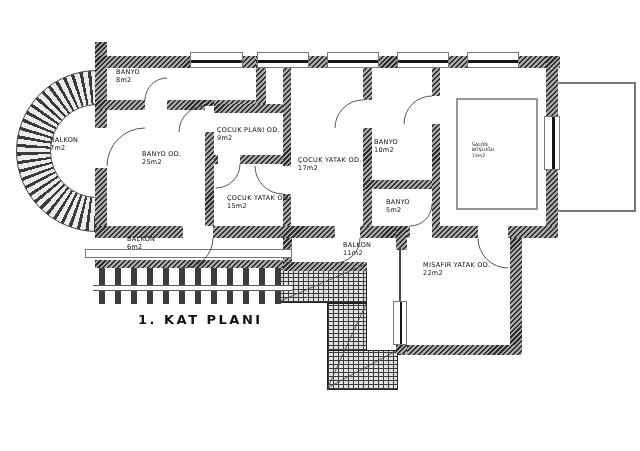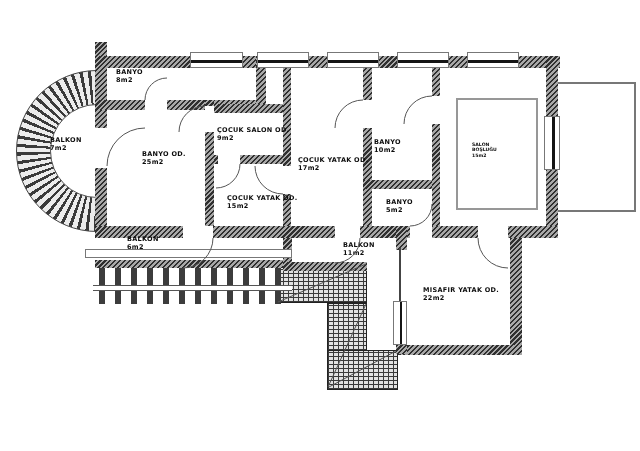--- a/index.html
+++ b/index.html
@@ -21,21 +21,21 @@
   .window-v{position:absolute;box-sizing:border-box;border:1px solid #777;
           background:linear-gradient(90deg,#ffffff 0 52%,#151515 52% 70%,#ffffff 70%);}
   .thinrect{position:absolute;box-sizing:border-box;border:1px solid #777;background:#fff;}
   .gap{position:absolute;background:#ffffff;}
   .ring{position:absolute;border-radius:50%;border:1px solid #444;
         background:repeating-conic-gradient(#3a3a3a 0deg 2.4deg,#ececec 2.4deg 6.2deg);}
   .ring-inner{position:absolute;border-radius:50%;background:#ffffff;border:1px solid #555;}
   .innerbox{position:absolute;box-sizing:border-box;border:2px solid #979797;background:#fff;}
   .posts{position:absolute;background:repeating-linear-gradient(90deg,#3c3c3c 0 6px,transparent 6px 16px);}
   .rail{position:absolute;background:#ffffff;border-top:1px solid #555;border-bottom:1px solid #555;}
-  .lbl{position:absolute;color:#0d0d0d;font-size:6.5px;line-height:7.5px;font-weight:bold;
+  .lbl{position:absolute;color:#0d0d0d;font-size:6.5px;line-height:7.5px;font-weight:normal;
        letter-spacing:0.3px;white-space:nowrap;}
   .lbl span{display:block;}
   .lbl-tiny{font-size:4.6px;line-height:5.4px;letter-spacing:0;}
   .title{position:absolute;color:#111;font-size:13px;font-weight:bold;letter-spacing:2.5px;}
   svg.overlay{position:absolute;left:0;top:0;z-index:9;}
   svg.overlay path, svg.overlay line{stroke:#555;stroke-width:1;fill:none;}
   .z1{z-index:1}.z2{z-index:2}.z3{z-index:3}.z4{z-index:4}.z5{z-index:5}.z8{z-index:8}.z10{z-index:10}
 </style>
 </head>
 <body>
@@ -112,21 +112,21 @@
   </div>
   <div class="lbl z8" style="left:50px;top:137px;">
     <span>BALKON</span>
     <span>7m2</span>
   </div>
   <div class="lbl z8" style="left:142px;top:151px;">
     <span>BANYO OD.</span>
     <span>25m2</span>
   </div>
   <div class="lbl z8" style="left:217px;top:127px;">
-    <span>ÇOCUK SALON OD.</span>
+    <span>ÇOCUK PLANI OD.</span>
     <span>9m2</span>
   </div>
   <div class="lbl z8" style="left:298px;top:157px;">
     <span>ÇOCUK YATAK OD.</span>
     <span>17m2</span>
   </div>
   <div class="lbl z8" style="left:374px;top:139px;">
     <span>BANYO</span>
     <span>10m2</span>
   </div>
@@ -144,25 +144,26 @@
     <span>15m2</span>
   </div>
   <div class="lbl z8" style="left:127px;top:236px;">
     <span>BALKON</span>
     <span>6m2</span>
   </div>
   <div class="lbl z8" style="left:343px;top:242px;">
     <span>BALKON</span>
     <span>11m2</span>
   </div>
-  <div class="lbl z8" style="left:423px;top:287px;">
+  <div class="lbl z8" style="left:423px;top:262px;">
     <span>MISAFIR YATAK OD.</span>
     <span>22m2</span>
   </div>
 
+  <div class="title z10" style="left:138px;top:312px;">1. KAT PLANI</div>
 
   <svg class="overlay" width="640" height="451" viewBox="0 0 640 451">
     <path d="M107,166 A38,38 0 0 1 145,128"></path>
     <path d="M145,100 A22,22 0 0 1 167,78"></path>
     <path d="M205,106 A26,26 0 0 0 179,132"></path>
     <path d="M240,164 A24,24 0 0 1 216,188"></path>
     <path d="M283,194 A28,28 0 0 1 255,166"></path>
     <path d="M363,100 A28,28 0 0 0 335,128"></path>
     <path d="M432,96 A28,28 0 0 0 404,124"></path>
     <path d="M410,226 A22,22 0 0 0 432,204"></path>

